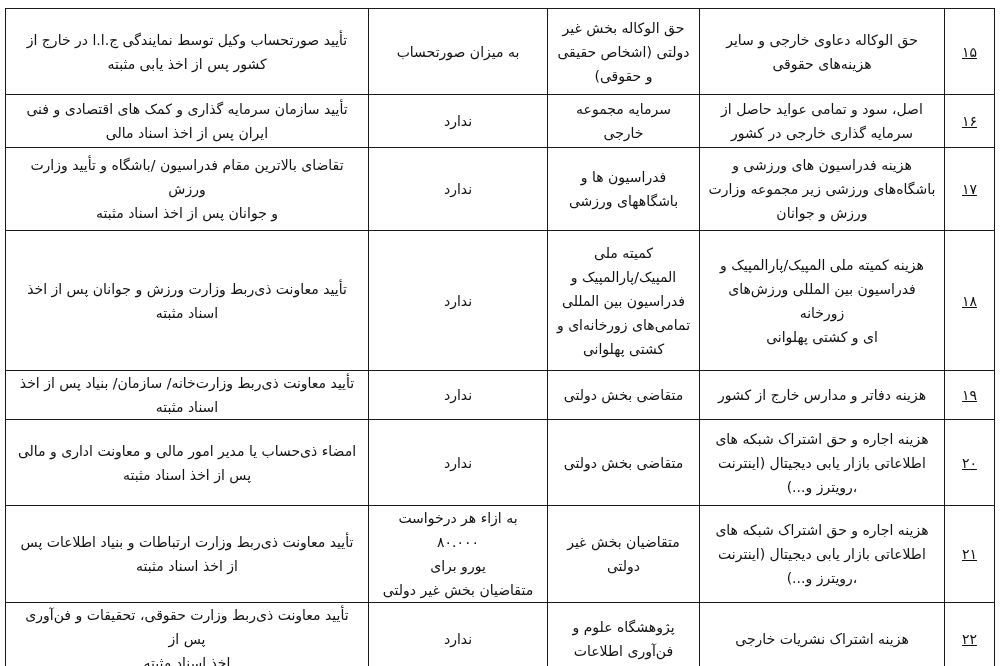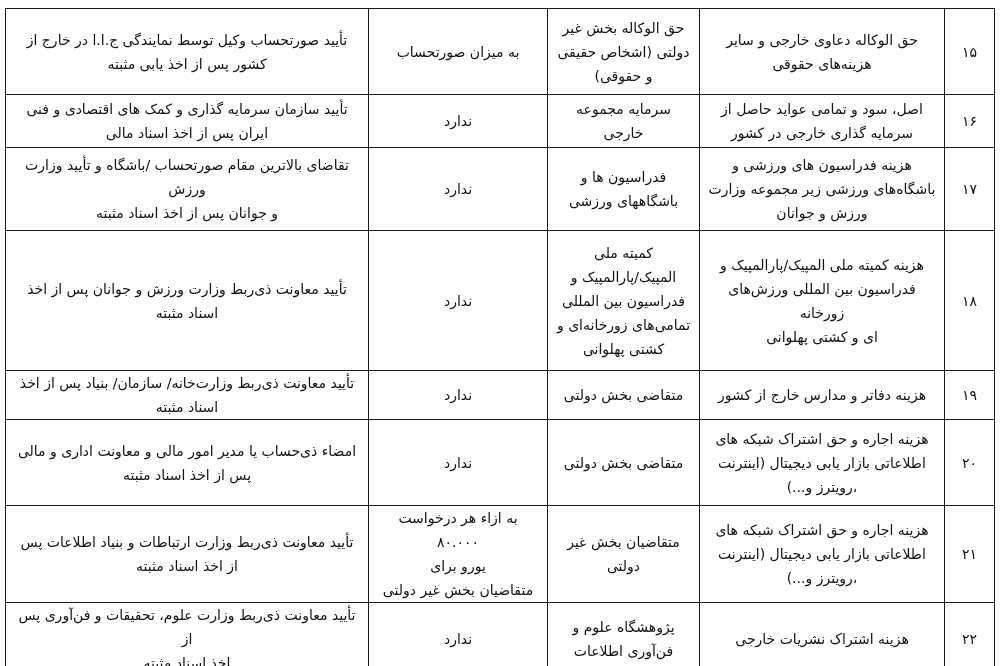--- a/index.html
+++ b/index.html
@@ -34,21 +34,21 @@
       font-size: 14px;
       line-height: 24px;
       padding: 0 8px;
       overflow: hidden;
     }
     col.c-num { width: 50px; }
     col.c-title { width: 245px; }
     col.c-applicant { width: 152px; }
     col.c-amount { width: 179px; }
     col.c-docs { width: 363px; }
-    td.num { font-size: 15px; }
+    td.num { font-size: 15px; text-decoration: underline; }
     td.docs { padding: 0 10px; margin-top: 6px; }
     .ln { display: block; }
   </style>
 </head>
 <body>
 
 <div class="page">
   <table class="doc-table">
     <colgroup>
       <col class="c-num">
@@ -102,21 +102,21 @@
             <span class="ln">ورزش و جوانان</span>
           </td>
     <td class="applicant">
             <span class="ln">فدراسیون ها و</span>
             <span class="ln">باشگاههای ورزشی</span>
           </td>
     <td class="amount">
             <span class="ln">ندارد</span>
           </td>
     <td class="docs">
-            <span class="ln">تقاضای بالاترین مقام صورتحساب /باشگاه و تأیید وزارت ورزش</span>
+            <span class="ln">تقاضای بالاترین مقام فدراسیون /باشگاه و تأیید وزارت ورزش</span>
             <span class="ln">و جوانان پس از اخذ اسناد مثبته</span>
           </td>
   </tr>
         <tr style="height: 140px;">
     <td class="num"><span>۱۸</span></td>
     <td class="title">
             <span class="ln">هزینه کمیته ملی المپیک/پارالمپیک و</span>
             <span class="ln">فدراسیون بین المللی ورزش‌های زورخانه</span>
             <span class="ln">ای و کشتی پهلوانی</span>
           </td>
@@ -196,19 +196,19 @@
             <span class="ln">هزینه اشتراک نشریات خارجی</span>
           </td>
     <td class="applicant">
             <span class="ln">پژوهشگاه علوم و</span>
             <span class="ln">فن‌آوری اطلاعات</span>
           </td>
     <td class="amount">
             <span class="ln">ندارد</span>
           </td>
     <td class="docs">
-            <span class="ln">تأیید معاونت ذی‌ربط وزارت علوم، تحقیقات و فن‌آوری پس از</span>
+            <span class="ln">تأیید معاونت ذی‌ربط وزارت حقوقی، تحقیقات و فن‌آوری پس از</span>
             <span class="ln">اخذ اسناد مثبته</span>
           </td>
   </tr>
       </tbody>
   </table>
 </div>
 
 </body></html>

